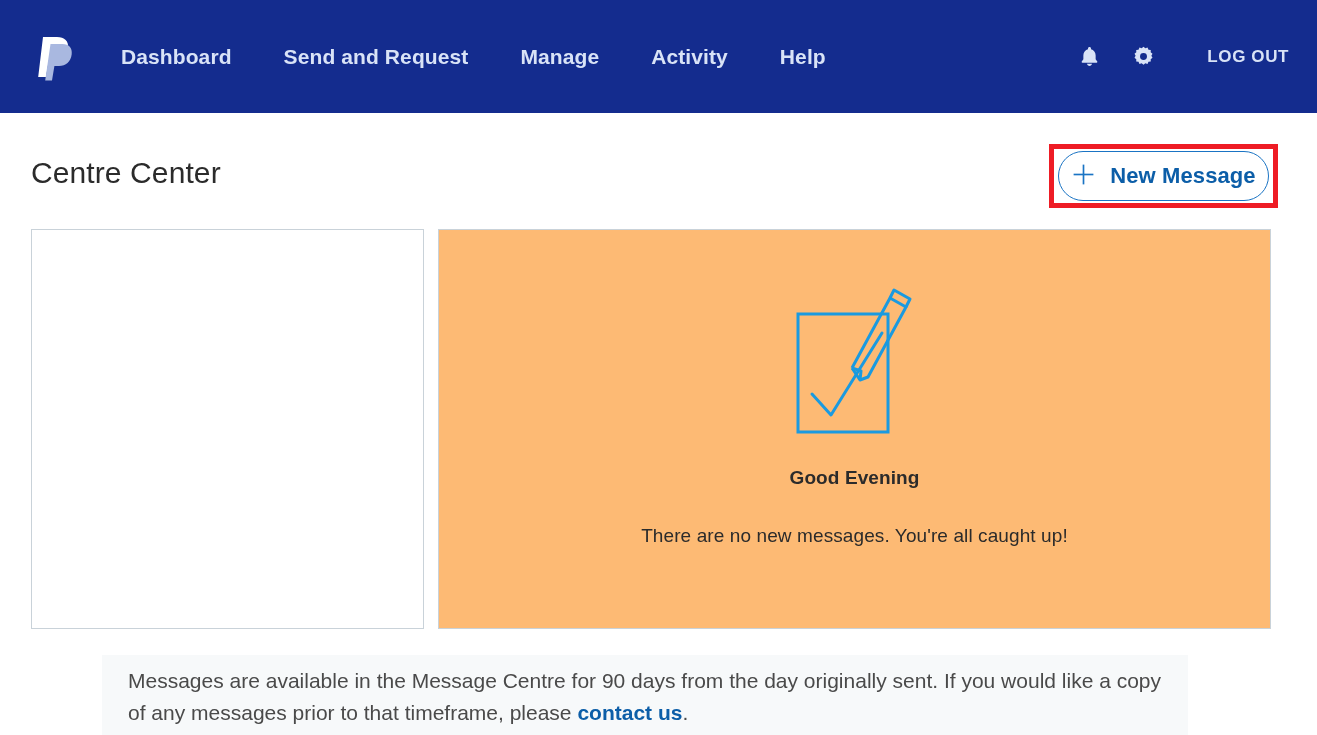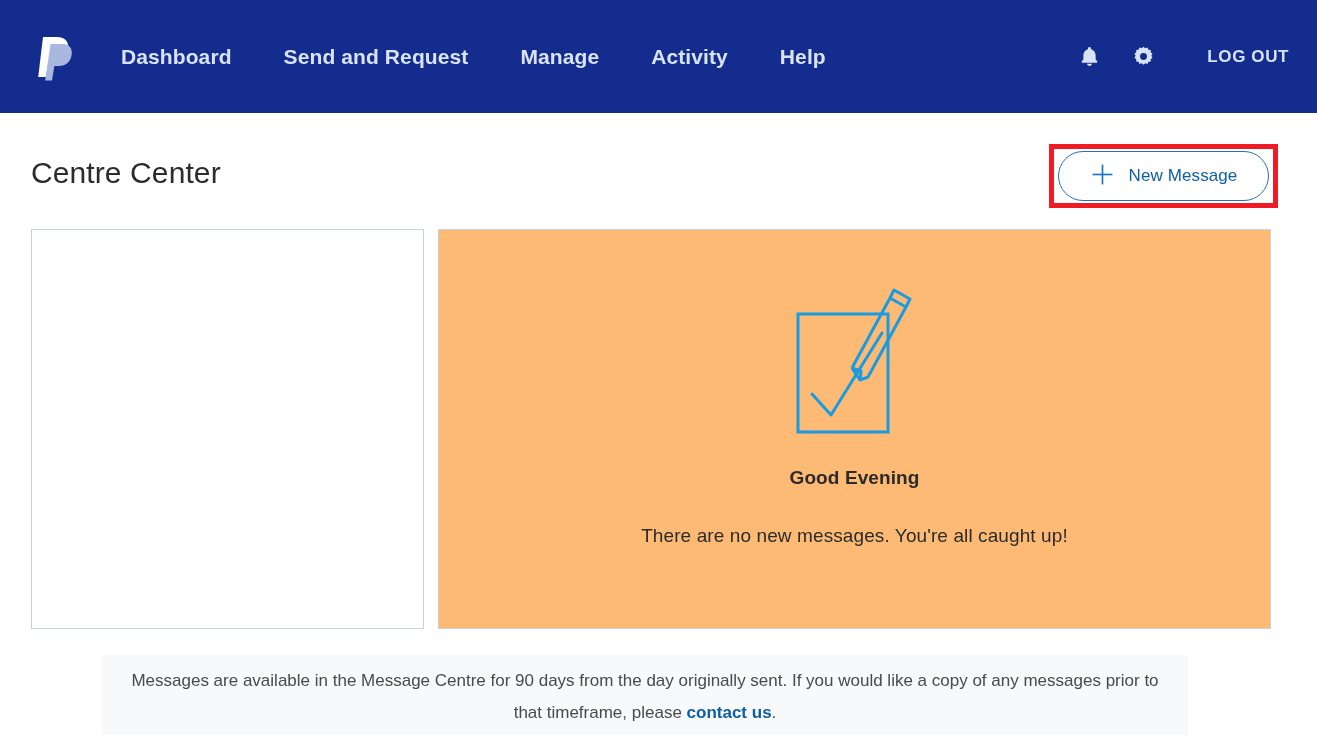--- a/index.html
+++ b/index.html
@@ -112,22 +112,22 @@
     border-radius: 25px;
     background: #ffffff;
     display: flex;
     align-items: center;
     justify-content: center;
     gap: 14px;
     cursor: pointer;
   }
   #new-message-label {
     color: #0c5ea8;
-    font-size: 17px;
-    font-weight: 400;
+    font-size: 22px;
+    font-weight: 700;
     letter-spacing: 0.1px;
   }
 
   
   #left-panel {
     position: absolute;
     left: 31px;
     top: 229px;
     width: 393px;
     height: 400px;
@@ -179,22 +179,21 @@
   
   #footer-note {
     position: absolute;
     left: 102px;
     top: 655px;
     width: 1086px;
     height: 80px;
     background: #f7f9fa;
     box-sizing: border-box;
     padding: 10px 26px 0 26px;
-    text-align: center;
-    font-size: 17px;
+    font-size: 21px;
     line-height: 32px;
     color: #4a4a4a;
   }
   #footer-contact-link {
     color: #0c5ea8;
     font-weight: 700;
     text-decoration: none;
     cursor: pointer;
   }
 </style>

